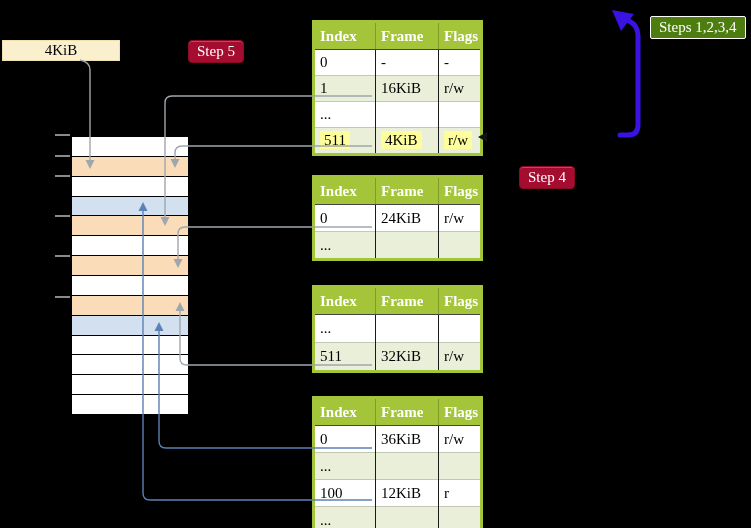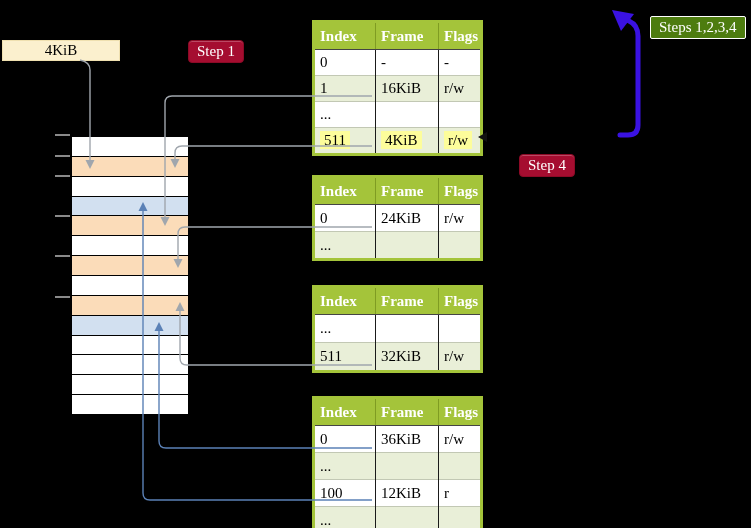--- a/index.html
+++ b/index.html
@@ -58,23 +58,23 @@
   
   #connectors{position:absolute;left:0;top:0;pointer-events:none;}
 </style>
 </head>
 <body>
 
 <div id="stage">
 
   <div id="frame-label">4KiB</div>
 
-  <div class="badge red" style="left:188px;top:40px">Step 1</div>
+  <div class="badge red" style="left:188px;top:40px">Step 5</div>
   <div class="badge blue" style="left:650px;top:16px">Steps 1,2,3,4</div>
-  <div class="badge red" style="left:519px;top:154px">Step 4</div>
+  <div class="badge red" style="left:519px;top:166px">Step 4</div>
 
   <div id="memory-column">
       <div class="mem-row mem-empty"></div>
       <div class="mem-row mem-pagetable"></div>
       <div class="mem-row mem-empty"></div>
       <div class="mem-row mem-data"></div>
       <div class="mem-row mem-pagetable"></div>
       <div class="mem-row mem-empty"></div>
       <div class="mem-row mem-pagetable"></div>
       <div class="mem-row mem-empty"></div>

